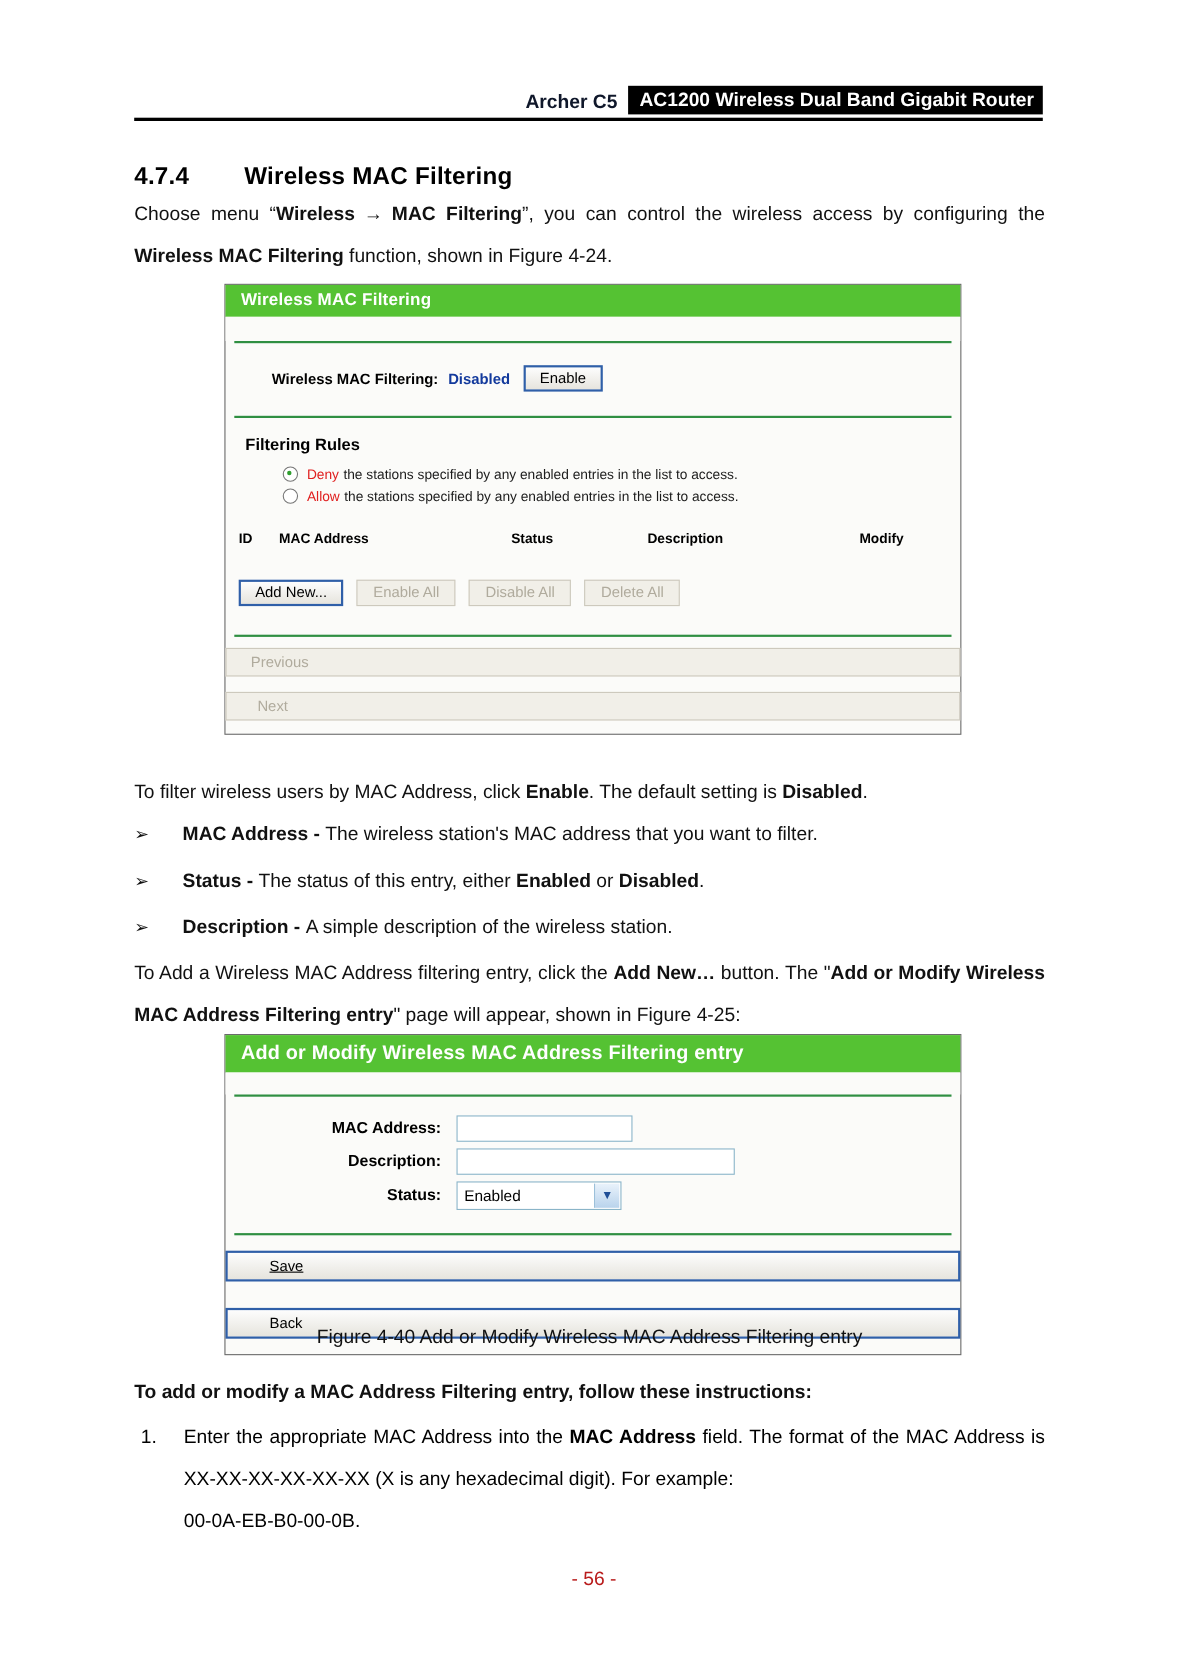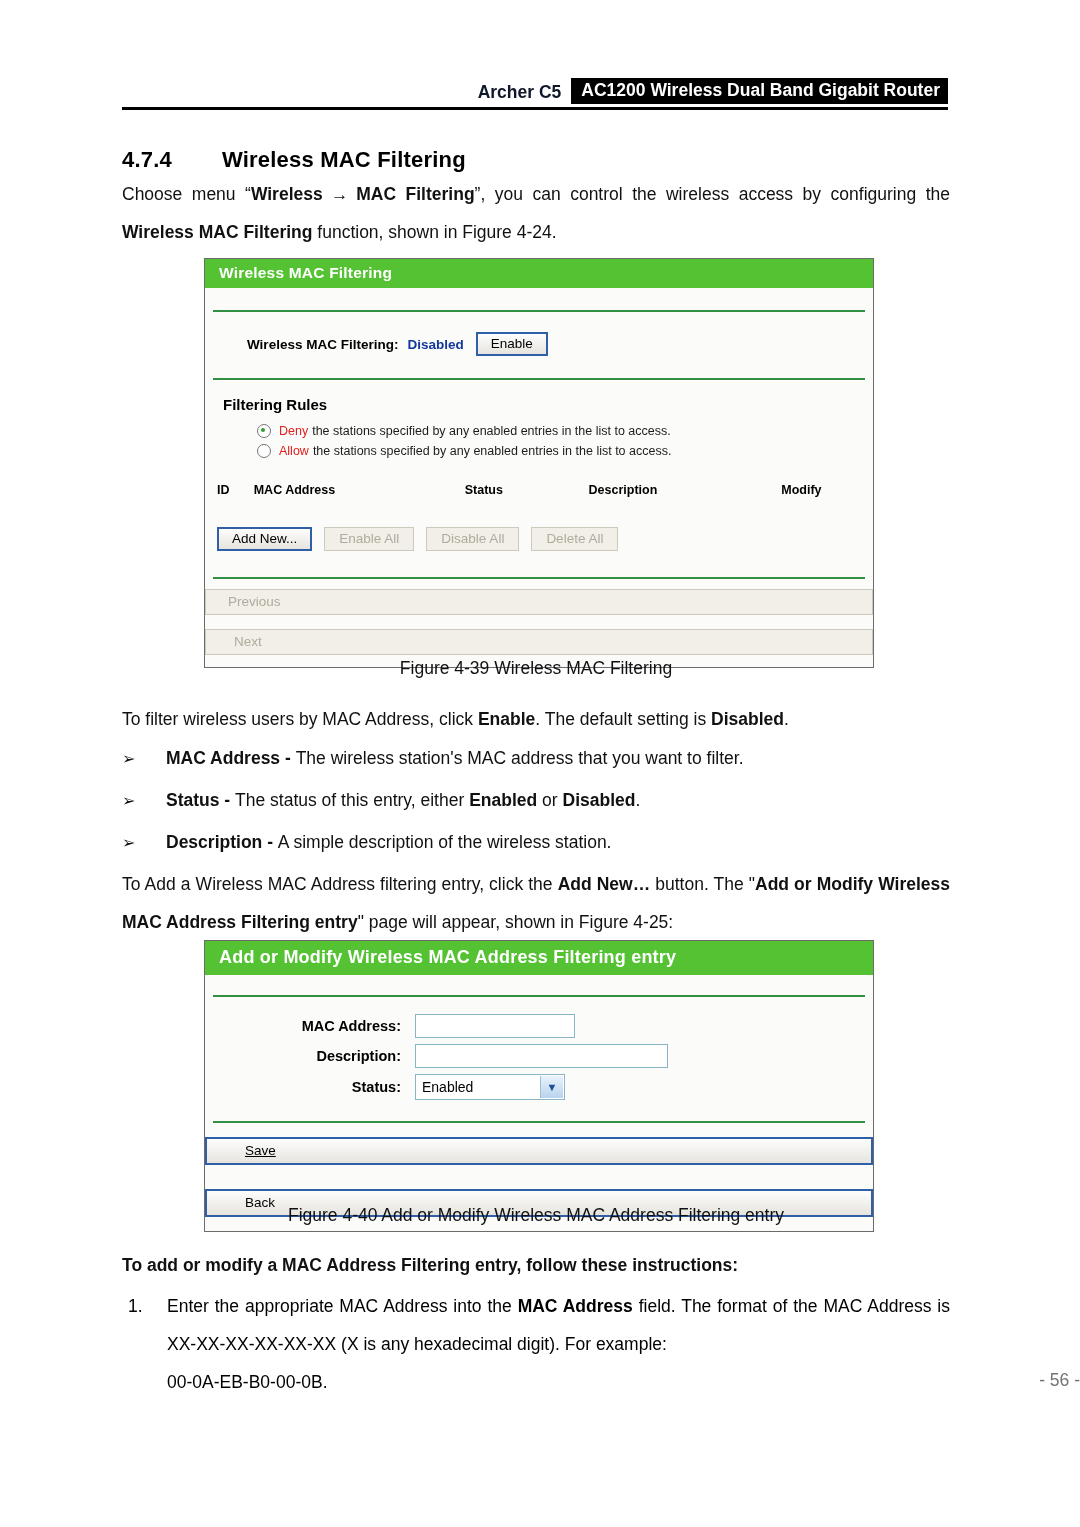--- a/index.html
+++ b/index.html
@@ -301,25 +301,25 @@
     align-items: center;
     justify-content: center;
     margin: 1px;
     color: #1f4e96;
     font-size: 11px;
   }
 
   .footer-page {
     position: absolute;
     left: 0;
-    top: 1370px;
+    top: 1425px;
     width: 1080px;
-    text-align: right;
-    font-size: 17.5px;
-    color: #737373;
+    text-align: center;
+    font-size: 17.5px;
+    color: #b91c1c;
   }
 </style>
 </head>
 <body>
 
 <div class="page">
 
   <div class="doc-header">
     <div class="doc-header-row">
       <div class="model-name">Archer C5</div>
@@ -385,21 +385,20 @@
     </div>
 
     <div class="ui-greenrule"></div>
 
     <div class="nav-row">
       <span class="btn disabled" style="padding:3px 22px 4px 22px;">Previous</span>
       <span class="btn disabled" style="padding:3px 28px 4px 28px;">Next</span>
     </div>
   </div>
 
-  <div class="caption" style="top:658px;">Figure 4-39 Wireless MAC Filtering</div>
 
   <div class="para nojust" style="top:700px;">
     <span>To filter wireless users by MAC Address, click </span><b>Enable</b><span>. The default setting is </span><b>Disabled</b><span>.</span>
   </div>
 
   <div class="bullet" style="top:743px;">
     <span class="marker">➢</span><b>MAC Address</b><b> - </b><span>The wireless station's MAC address that you want to filter.</span>
   </div>
 
   <div class="bullet" style="top:785px;">

